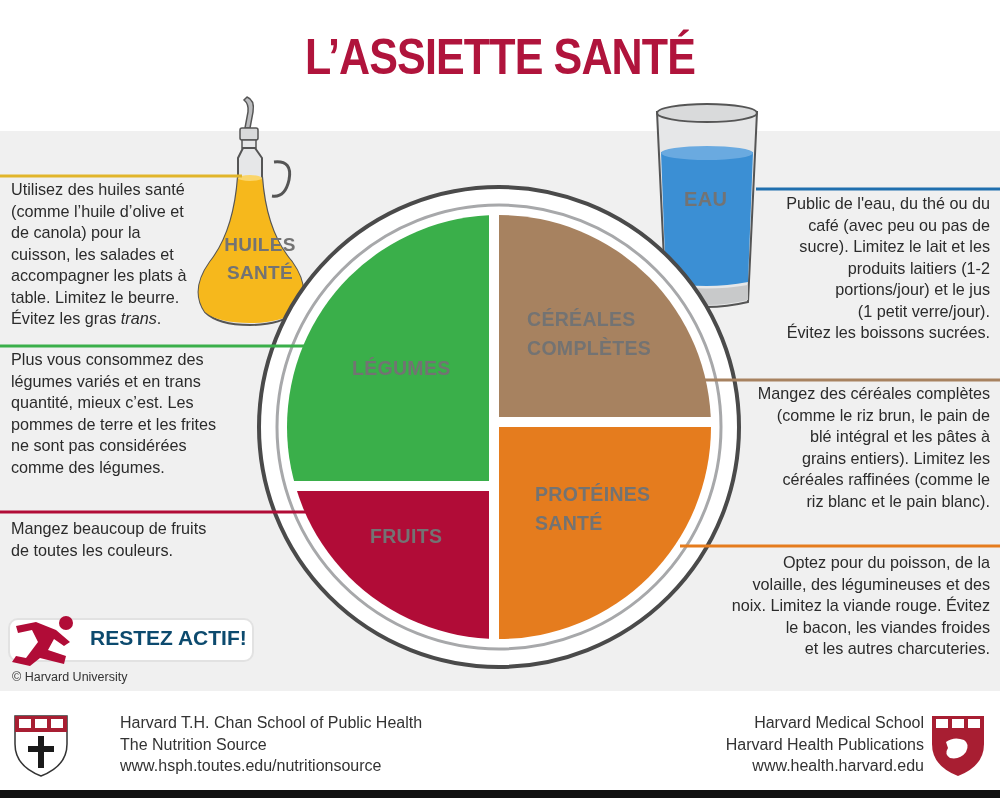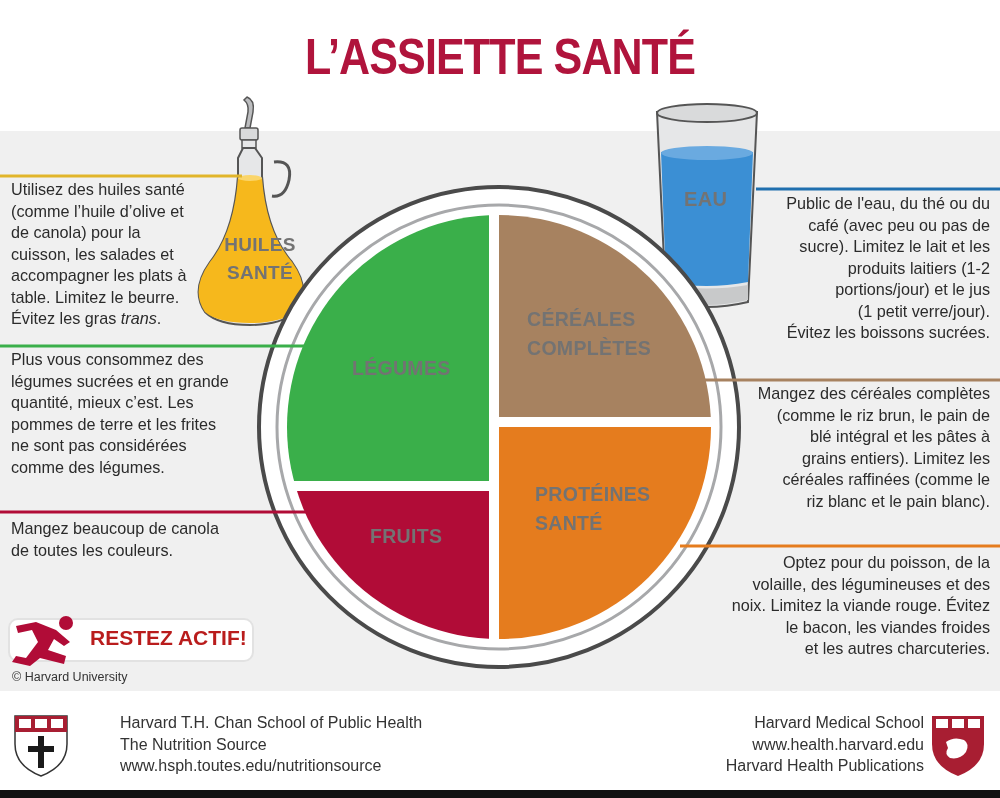--- a/index.html
+++ b/index.html
@@ -9,21 +9,21 @@
            font-family:"Liberation Sans", sans-serif; font-weight:bold; font-size:50px;
            letter-spacing:-1px; color:#b0143c; transform:scaleX(0.86); transform-origin:center; }
   .panel { position:absolute; left:0; top:131px; width:1000px; height:560px; background:#f0f0f0; }
   .txt { position:absolute; font-size:16.2px; line-height:21.5px; color:#2b2b2b; }
   .txt.right { text-align:right; }
   .plate-svg { position:absolute; left:0; top:0; }
   .seg-label { position:absolute; color:#737373; font-weight:bold; font-size:19.5px; line-height:29px;
                letter-spacing:0.3px; }
   .active-box { position:absolute; left:8px; top:618px; width:242px; height:40px; background:#fff;
                 border:2px solid #e2e2e2; border-radius:10px; }
-  .active-label { position:absolute; left:90px; top:626px; font-weight:bold; font-size:21px; color:#b91c1c; }
+  .active-label { position:absolute; left:90px; top:626px; font-weight:bold; font-size:21px; color:#0c4a6e; }
   .copyright { position:absolute; left:12px; top:670px; font-size:12.5px; color:#333; }
   .footer-line { position:absolute; font-size:16px; line-height:21.5px; color:#333; }
   .bottom-bar { position:absolute; left:0; top:790px; width:1000px; height:8px; background:#111; }
 </style>
 </head>
 <body>
 
 <div class="title">L’ASSIETTE SANTÉ</div>
 
 <div class="panel"></div>
@@ -92,28 +92,28 @@
   <div>Utilisez des huiles santé</div>
   <div>(comme l’huile d’olive et</div>
   <div>de canola) pour la</div>
   <div>cuisson, les salades et</div>
   <div>accompagner les plats à</div>
   <div>table. Limitez le beurre.</div>
   <div><span>Évitez les gras </span><i>trans</i><span>.</span></div>
 </div>
 <div class="txt" style="left:11px;top:349px;width:260px;">
   <div>Plus vous consommez des</div>
-  <div>légumes sucrées et en grande</div>
+  <div>légumes variés et en trans</div>
   <div>quantité, mieux c’est. Les</div>
   <div>pommes de terre et les frites</div>
   <div>ne sont pas considérées</div>
   <div>comme des légumes.</div>
 </div>
 <div class="txt" style="left:11px;top:518px;width:260px;">
-  <div>Mangez beaucoup de canola</div>
+  <div>Mangez beaucoup de fruits</div>
   <div>de toutes les couleurs.</div>
 </div>
 
 <div class="txt right" style="right:10px;top:193px;width:260px;">
   <div>Public de l'eau, du thé ou du</div>
   <div>café (avec peu ou pas de</div>
   <div>sucre). Limitez le lait et les</div>
   <div>produits laitiers (1-2</div>
   <div>portions/jour) et le jus</div>
   <div>(1 petit verre/jour).</div>
@@ -152,22 +152,22 @@
   <path d="M25,22 h6 v10 h10 v6 h-10 v16 h-6 v-16 h-10 v-6 h10 z" fill="#1a1a1a"></path>
 </svg>
 <div class="footer-line" style="left:76px;top:712px;margin-left:44px;">
   <div>Harvard T.H. Chan School of Public Health</div>
   <div>The Nutrition Source</div>
   <div>www.hsph.toutes.edu/nutritionsource</div>
 </div>
 
 <div class="footer-line" style="right:76px;top:712px;text-align:right;">
   <div>Harvard Medical School</div>
+  <div>Harvard Health Publications</div>
   <div>www.health.harvard.edu</div>
-  <div>Harvard Health Publications</div>
 </div>
 <svg style="position:absolute;left:930px;top:714px;" width="56" height="64" viewBox="0 0 56 64">
   <path d="M2,2 L54,2 L54,30 Q54,52 28,62 Q2,52 2,30 Z" fill="#a81e32"></path>
   <rect x="6" y="5" width="12" height="9" fill="#fff"></rect>
     <rect x="22" y="5" width="12" height="9" fill="#fff"></rect>
     <rect x="38" y="5" width="12" height="9" fill="#fff"></rect>
   <path d="M16,28 Q24,22 34,26 Q40,30 36,38 Q30,46 20,44 Q14,40 18,34 Z" fill="#fff"></path>
 </svg>
 
 <div class="bottom-bar"></div>

